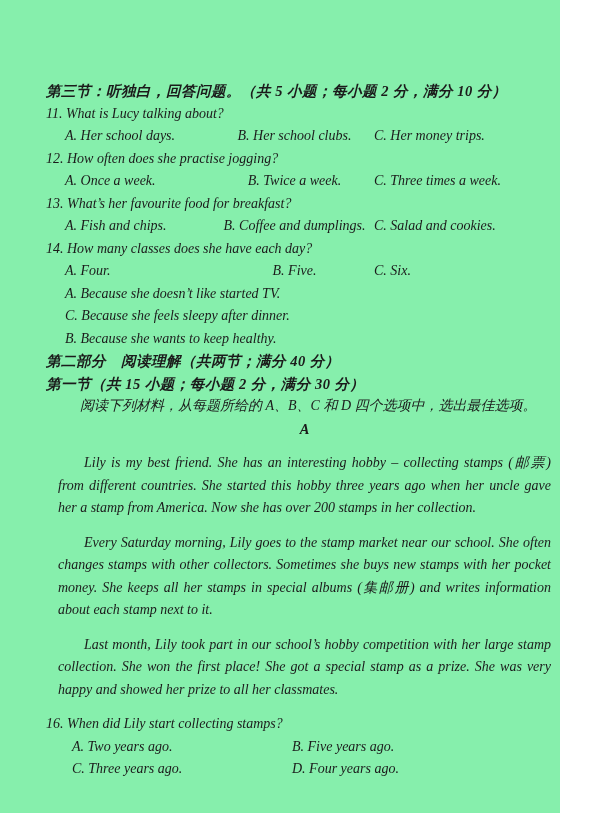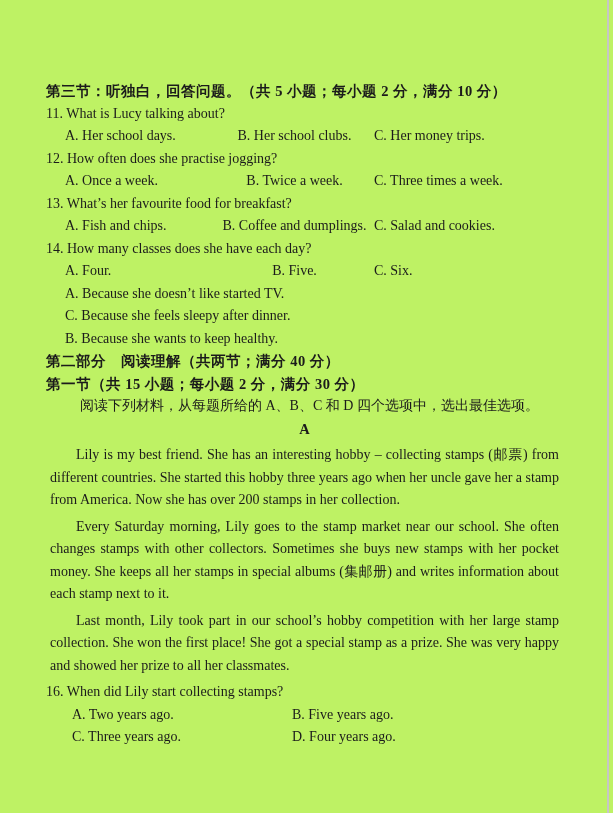--- a/index.html
+++ b/index.html
@@ -1,24 +1,25 @@
 <!DOCTYPE html>
 <html><head>
 <meta charset="utf-8">
 <style>
   html, body { margin: 0; padding: 0; }
   body { background: #ffffff; }
   .page {
     position: relative;
-    width: 613px;
+    width: 560px;
     height: 813px;
-    background: #bef264;
+    background: #86efac;
     overflow: hidden;
     font-family: "Liberation Serif", "DejaVu Serif", serif;
     color: #1b1b1b;
+    font-style: italic;
   }
   .scan-edge {
     position: absolute;
     left: 607px;
     top: 0;
     width: 2px;
     height: 813px;
     background: #c6c6c6;
   }
   .content {
@@ -40,21 +41,21 @@
   .opt3 .o2 { width: 159px; flex: 0 0 auto; text-align: center; }
   .opt3 .o3 { flex: 1 1 auto; }
   .optline { padding-left: 19px; }
   .instr { text-indent: 34px; }
   .passage-label {
     text-align: center;
     font-weight: 700;
     font-size: 14.5px;
   }
   .para {
-    margin: 4px;
+    margin: 12px;
     text-align: justify;
     text-indent: 26px;
   }
   .opt2 { display: flex; padding-left: 26px; }
   .opt2 .o1 { width: 220px; flex: 0 0 auto; }
   .opt2 .o2 { flex: 1 1 auto; }
 </style>
 </head>
 <body>
 

